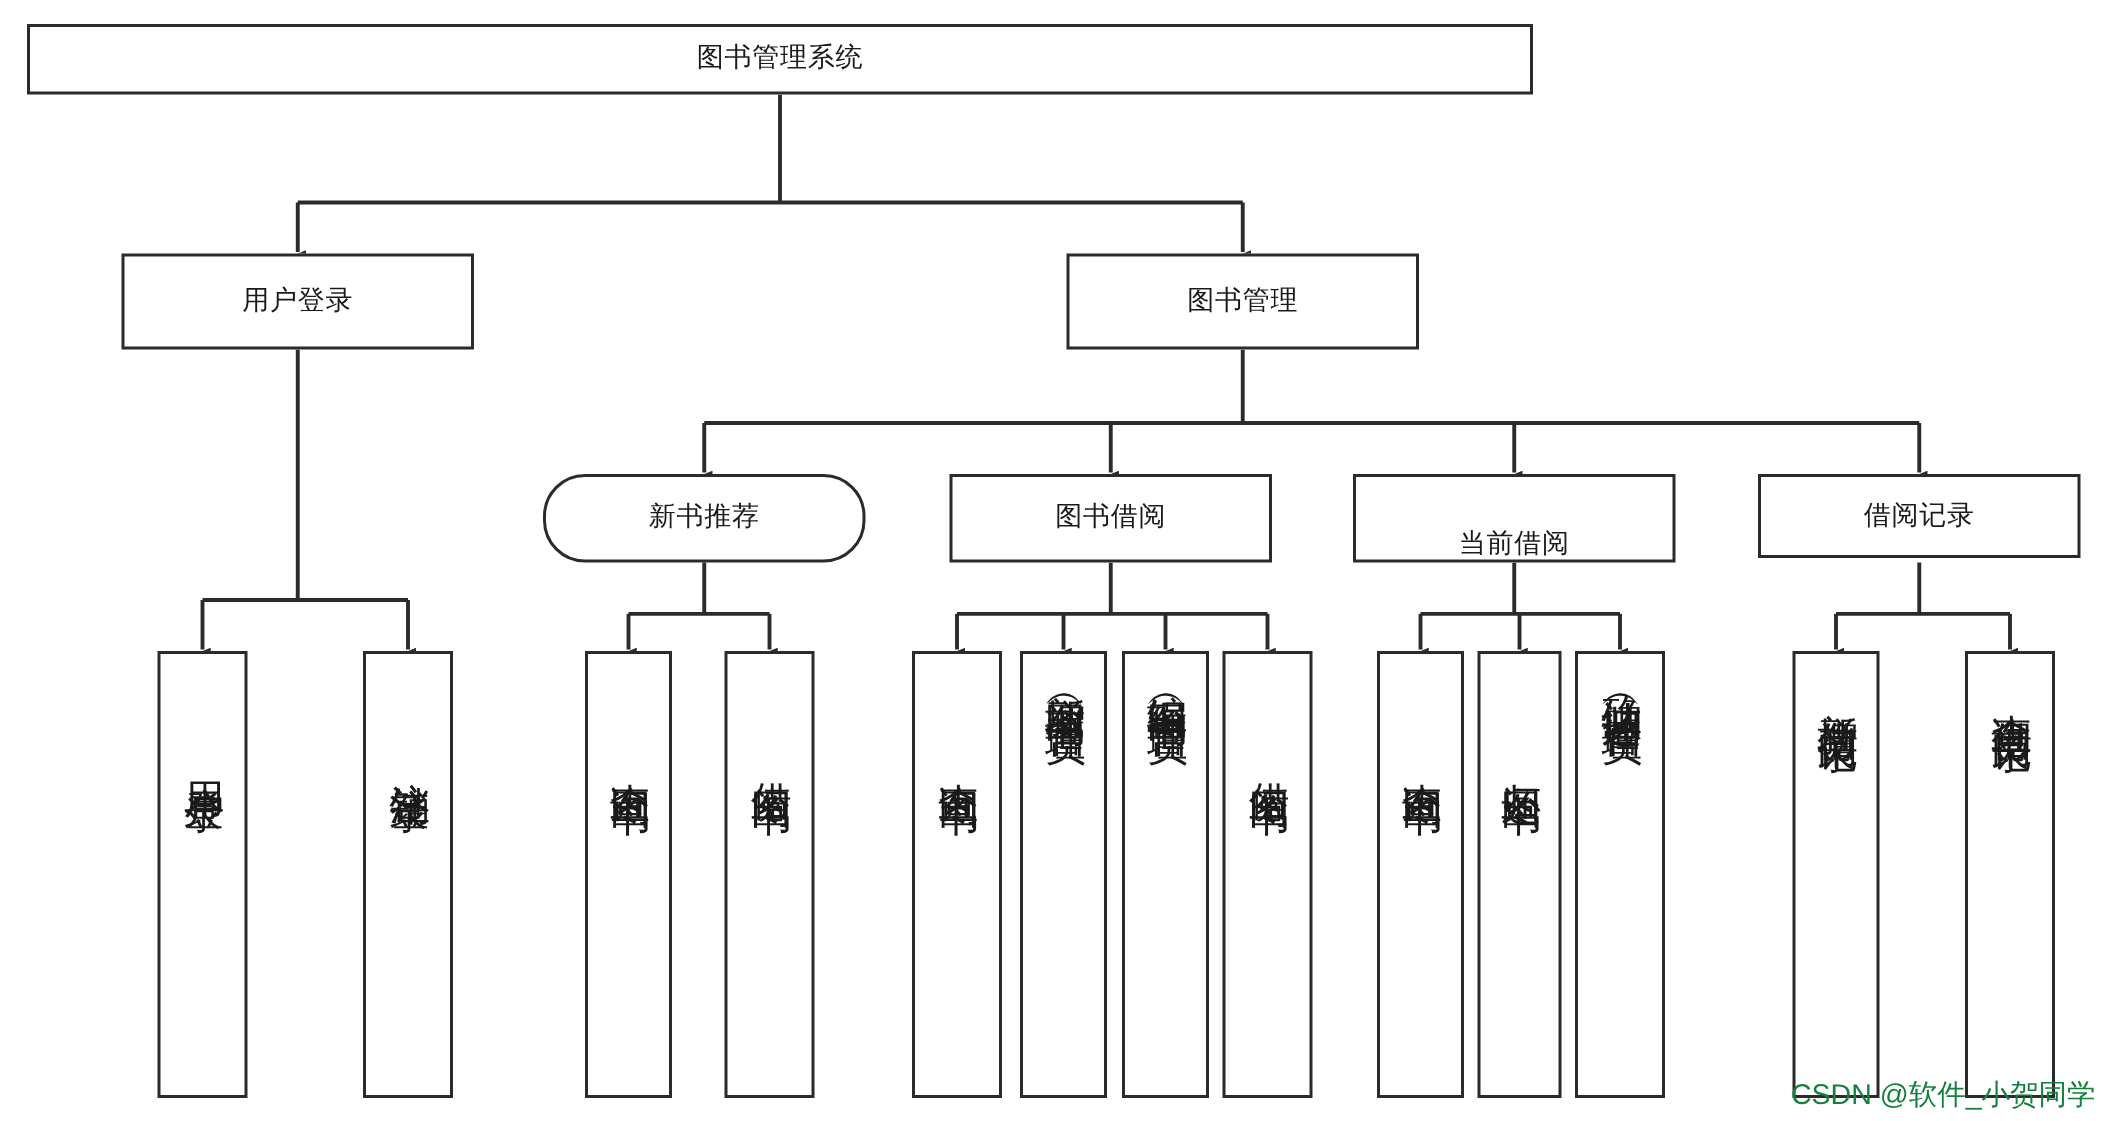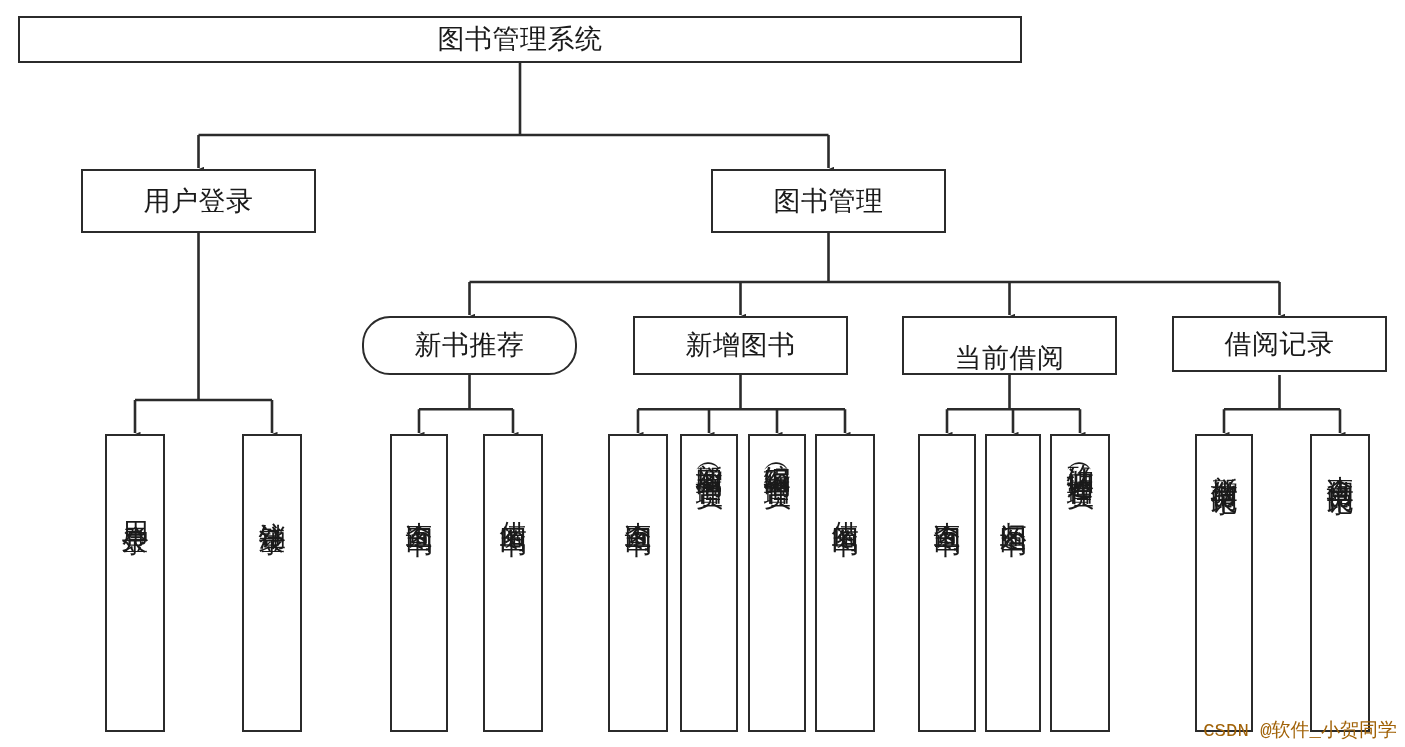--- a/index.html
+++ b/index.html
@@ -38,21 +38,21 @@
     z-index: 2;
   }
   .node .label {
     display: block;
     text-align: center;
     line-height: 1.12;
     color: #1a1a1a;
     letter-spacing: 0.5px;
   }
   .node.horiz .label {
-    font-size: 27px;
+    font-size: 18px;
     white-space: nowrap;
   }
   .node.vert {
     align-items: flex-start;
     justify-content: center;
     padding-top: 0;
   }
   .node.vert .label {
     writing-mode: vertical-rl;
     text-orientation: upright;
@@ -62,24 +62,24 @@
     white-space: nowrap;
   }
   .node.vert.pad-top .label { margin-top: 64px; }
   .node.vert.pad-top-sm .label { margin-top: 18px; }
   .node.vert.pad-top-xs .label { margin-top: 6px; }
   .watermark {
     position: absolute;
     right: 8px;
     bottom: 4px;
     font-size: 19px;
-    color: #a16207;
+    color: #15803d;
     white-space: nowrap;
     z-index: 5;
-    font-family: Liberation Mono, monospace;
+    font-family: Liberation Sans, sans-serif;
   }
 </style>
 </head>
 <body>
 
 <div id="canvas">
 
   <svg id="edges" viewBox="0 0 1405 747" width="1405" height="747" xmlns="http://www.w3.org/2000/svg">
     <defs>
       <marker id="arrow" markerWidth="9" markerHeight="11" refX="1.2" refY="5.5" orient="auto" markerUnits="userSpaceOnUse">
@@ -130,21 +130,21 @@
       <div class="node horiz" style="left: 81px; top: 169px; width: 235px; height: 64px;">
         <span class="label">用户登录</span>
       </div>
       <div class="node horiz" style="left: 711px; top: 169px; width: 235px; height: 64px;">
         <span class="label">图书管理</span>
       </div>
       <div class="node horiz" style="left: 362px; top: 316px; width: 215px; height: 59px; border-radius: 28px;">
         <span class="label">新书推荐</span>
       </div>
       <div class="node horiz" style="left: 633px; top: 316px; width: 215px; height: 59px;">
-        <span class="label">新增图书</span>
+        <span class="label">图书借阅</span>
       </div>
       <div class="node horiz" style="left: 902px; top: 316px; width: 215px; height: 59px; align-items: flex-end;">
         <span class="label">当前借阅</span>
       </div>
       <div class="node horiz" style="left: 1172px; top: 316px; width: 215px; height: 56px;">
         <span class="label">借阅记录</span>
       </div>
       <div class="node vert pad-top" style="left: 105px; top: 434px; width: 60px; height: 298px;">
         <span class="label">用户登录</span>
       </div>

